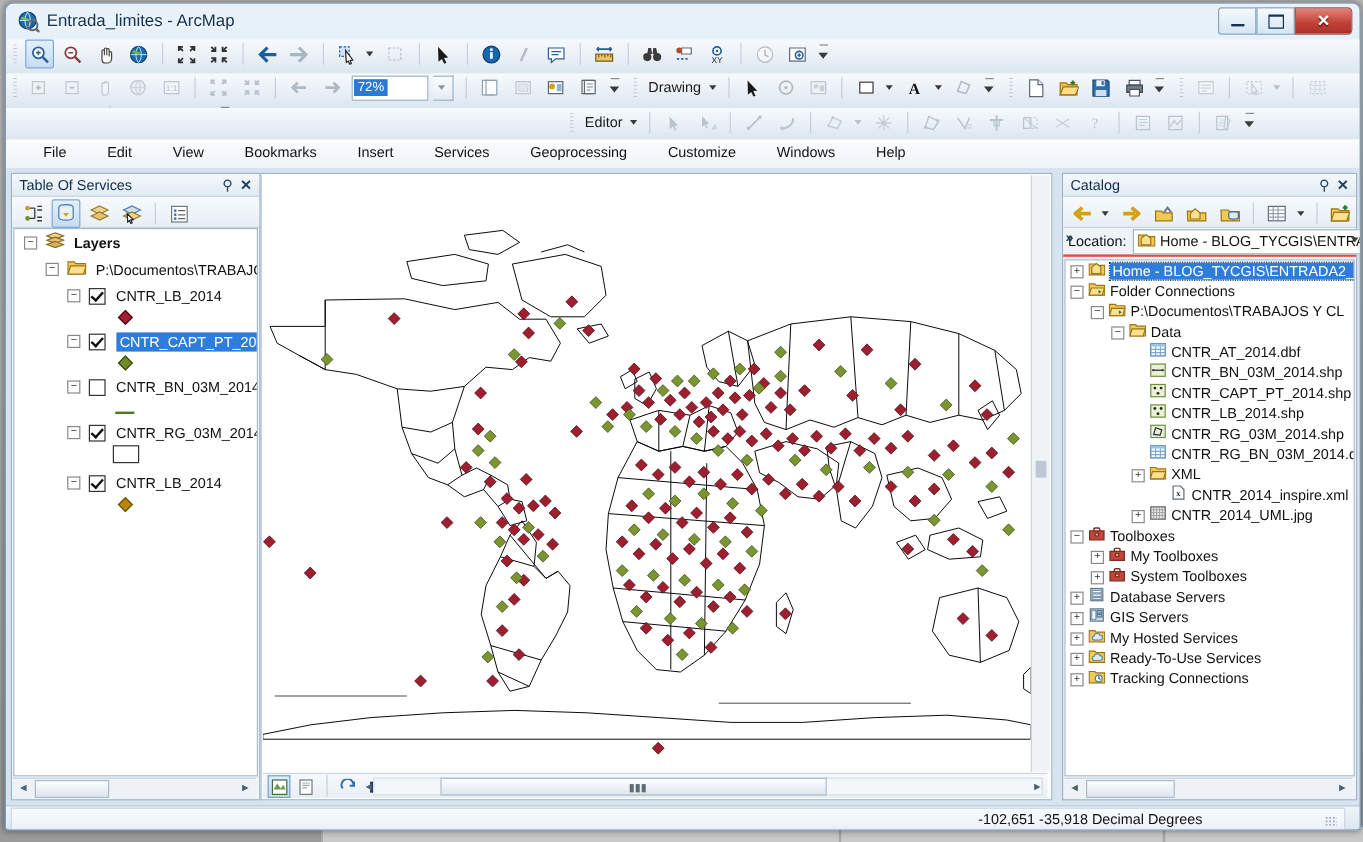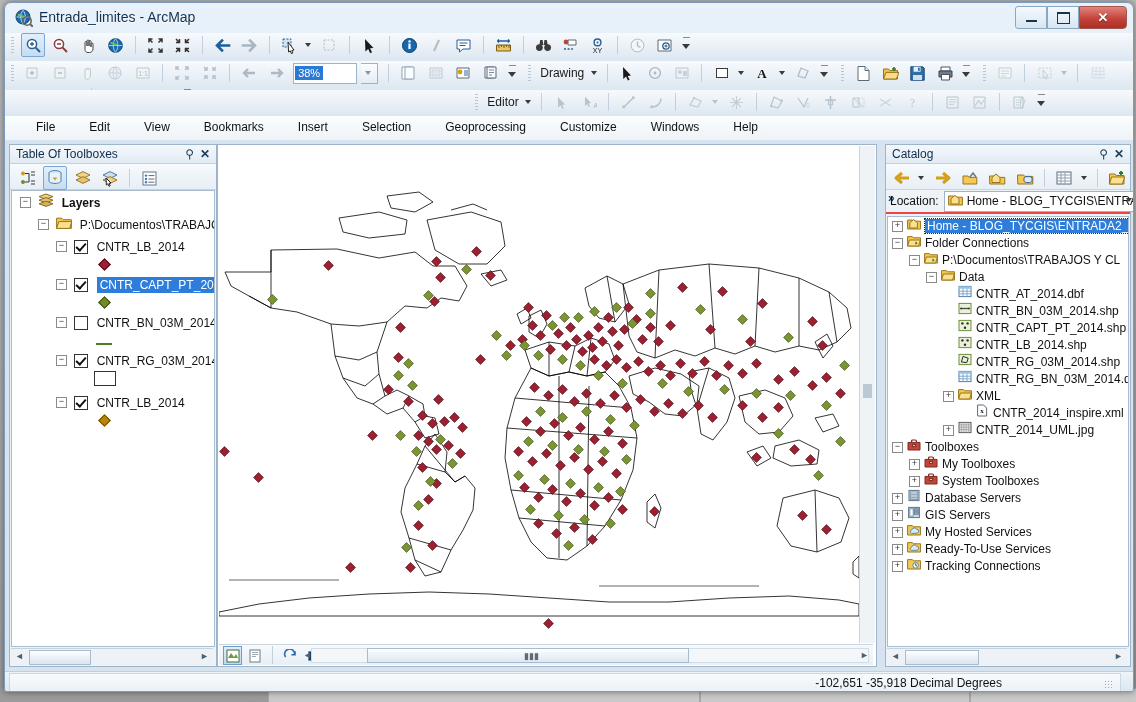--- a/index.html
+++ b/index.html
@@ -392,21 +392,21 @@
         <svg width="16" height="16" viewBox="0 0 16 16">
             <path d="M14 8H4M7 4 3 8l4 4" fill="none" stroke="#aeb9c3" stroke-width="2.4"></path>
           </svg>
         </span>
       <span class="tbtn">
         <svg width="16" height="16" viewBox="0 0 16 16">
             <path d="M2 8h10M9 4l4 4-4 4" fill="none" stroke="#aeb9c3" stroke-width="2.4"></path>
           </svg>
         </span>
       <span class="scalebox">
-        <span class="val">38%</span>
+        <span class="val">72%</span>
       </span>
       <span class="scalebtn">
           <span class="caret" style="border-top-color:#8a96a2"></span>
         </span>
       <span class="sep"></span>
       <span class="tbtn">
         <svg width="16" height="16" viewBox="0 0 16 16">
             <path d="M2 2h10v12H2z" fill="#fff" stroke="#8ea3b6"></path>
             <path d="M5 2h9v12H5z" fill="#fafcfe" stroke="#8ea3b6"></path>
           </svg>
@@ -678,33 +678,33 @@
       <span class="overflow"></span>
     </div>
 
     <div class="menubar">
       <ul>
         <li>File</li>
         <li>Edit</li>
         <li>View</li>
         <li>Bookmarks</li>
         <li>Insert</li>
-        <li>Selection</li>
+        <li>Services</li>
         <li>Geoprocessing</li>
         <li>Customize</li>
         <li>Windows</li>
         <li>Help</li>
       </ul>
     </div>
 
     <div class="body">
 
       <div class="panel" id="toc">
         <div class="panel-hd">
-          <span class="panel-title">Table Of Toolboxes</span>
+          <span class="panel-title">Table Of Services</span>
           <span class="pin">⚲</span>
           <span class="xbtn">✕</span>
         </div>
         <div class="toc-tb">
           <span class="tbtn" style="margin-left:6px">
             <svg width="18" height="18" viewBox="0 0 18 18">
                 <circle cx="4" cy="4.5" r="2" fill="#cf9b28"></circle>
                 <circle cx="4" cy="13" r="2" fill="#6b8f2e"></circle>
                 <path d="M6 4.5h4M6 13h4M10 4.5v8.5" stroke="#3a3a3a" stroke-width="1.1" fill="none"></path>
                 <path d="M12 3h4M12 6h4M12 12h4M12 15h4" stroke="#3a3a3a" stroke-width="1.2"></path>

